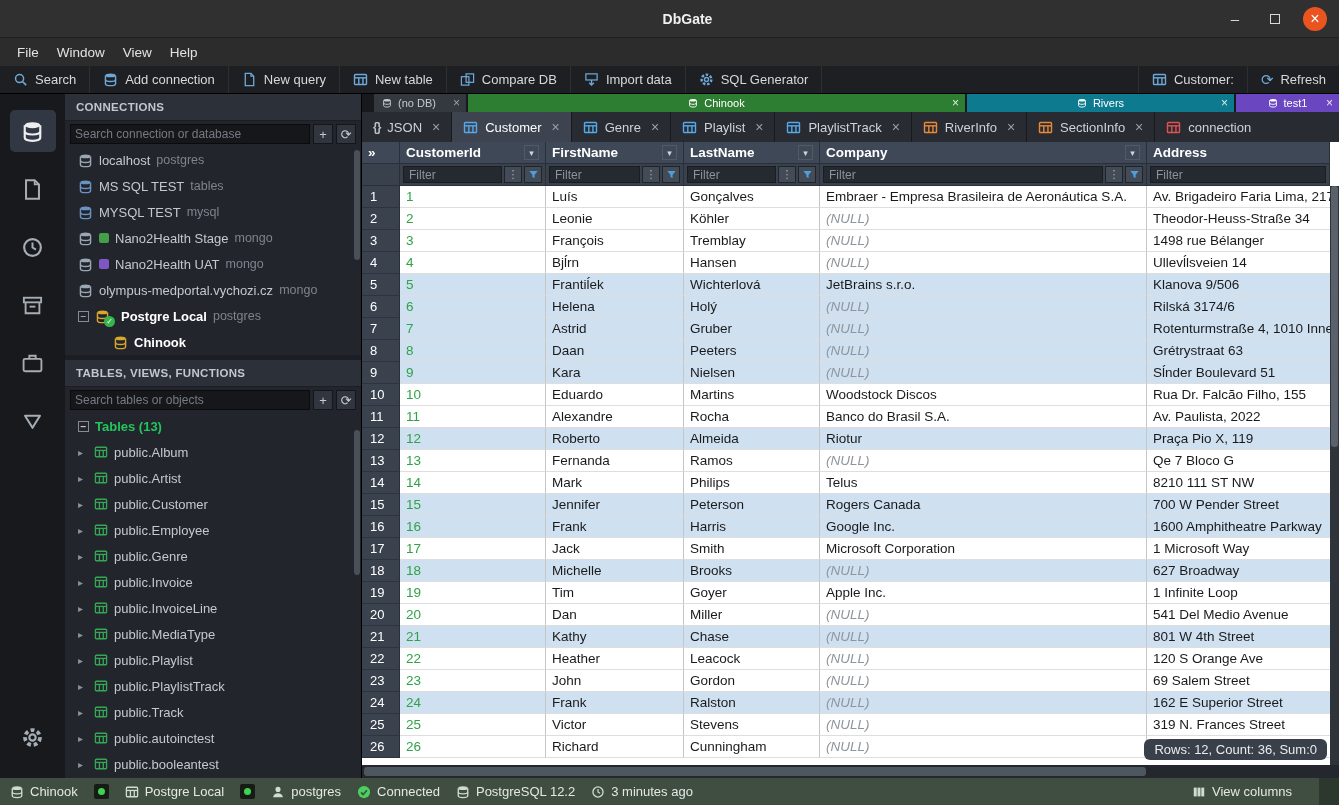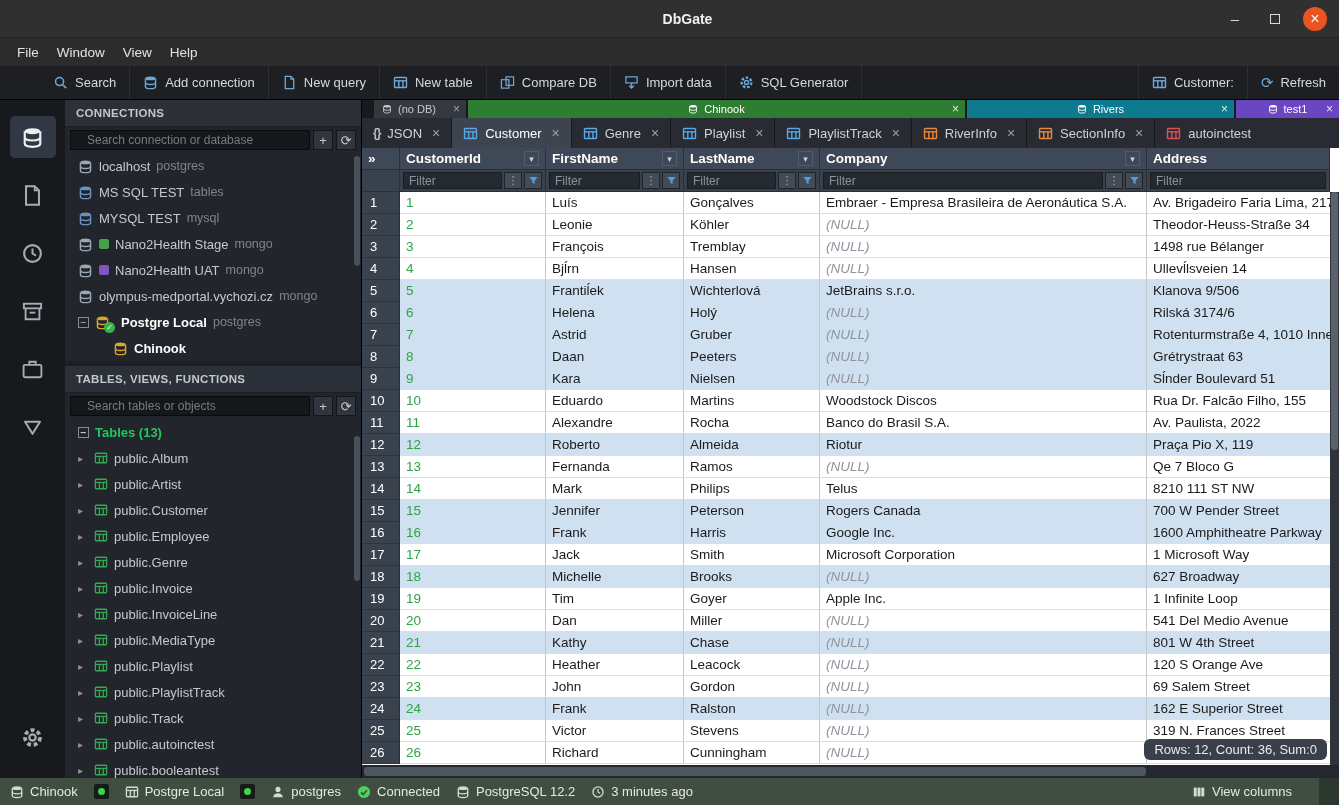--- a/index.html
+++ b/index.html
@@ -14,21 +14,21 @@
   .win-controls{margin-left:auto;display:flex;align-items:center;gap:16px;padding-right:12px;z-index:2;}
   .wc{width:24px;height:24px;border-radius:50%;display:flex;align-items:center;justify-content:center;color:#d8d8d8;font-size:15px;}
   .wc .maxbox{width:10px;height:10px;border:1.5px solid #d8d8d8;}
   .wc.close{background:#e95420;color:#fff;font-size:16px;}
 
   
   .menubar{height:28px;background:#2c2c2c;display:flex;align-items:center;padding-left:8px;flex:none;}
   .menu-item{color:#e2e2e2;font-size:13.5px;padding:4px 9px;cursor:default;}
 
   
-  .toolbar{height:34px;background:#1d1f23;display:flex;align-items:stretch;flex:none;border-bottom:1px solid #000;padding-left:40px;}
+  .toolbar{height:28px;background:#1d1f23;display:flex;align-items:stretch;flex:none;border-bottom:1px solid #000;}
   .tbgroup{display:flex;}
   .tbgroup.right{margin-left:auto;}
   .tb{display:flex;align-items:center;gap:7px;padding:0 13px;color:#d6d8db;font-size:13px;border-right:1px solid #2c2f35;white-space:nowrap;}
   .tbgroup.right .tb{border-left:1px solid #2c2f35;border-right:none;}
   .tb .ic{color:#6fa8d8;}
   .txt-ic{color:#6fa8d8;font-size:15px;line-height:1;}
 
   
   .main{flex:1;display:flex;min-height:0;}
 
@@ -40,21 +40,21 @@
   .ab-item.bottom{margin-top:auto;margin-bottom:12px;}
   .ic{width:15px;height:15px;flex:none;}
   .ic.big{width:23px;height:23px;}
   .ic.small{width:10px;height:10px;}
   .ic.tbl{width:14px;height:14px;}
 
   
   .sidepanel{width:297px;background:#22252b;border-right:1px solid #000;display:flex;flex-direction:column;flex:none;position:relative;min-height:0;}
   .panel-header{height:27px;background:#2c3038;border-bottom:1px solid #1b1e23;color:#c2c7cd;font-size:11.5px;font-weight:bold;letter-spacing:.3px;display:flex;align-items:center;padding:0 11px;flex:none;}
   .searchrow{display:flex;align-items:center;gap:3px;padding:3px 5px;flex:none;}
-  .search-input{flex:1;height:20px;background:#15171b;border:1px solid #0a0b0d;color:#8b5cf6;font-size:12px;padding:0 16px;outline:none;min-width:0;font-family:inherit;}
+  .search-input{flex:1;height:20px;background:#15171b;border:1px solid #0a0b0d;color:#8b5cf6;font-size:12px;padding:0 4px;outline:none;min-width:0;font-family:inherit;}
   .search-input::placeholder{color:#757b83;}
   .sq-btn{width:20px;height:20px;background:#31363e;border:1px solid #14161a;color:#c5cad1;font-size:13px;display:flex;align-items:center;justify-content:center;flex:none;}
   .conn-list{flex:none;overflow:hidden;}
   .splitter{height:5px;background:#1b1e23;flex:none;}
   .tables-area{flex:1;overflow:hidden;display:flex;flex-direction:column;min-height:0;}
   .table-list{flex:1;overflow:hidden;}
   .tree-item{height:26px;display:flex;align-items:center;gap:6px;padding-left:13px;color:#c5c9ce;font-size:13px;white-space:nowrap;overflow:hidden;}
   .tree-item .driver{color:#7e848c;font-size:12.5px;}
   .tree-item.bold .nm{color:#fff;font-weight:bold;}
   .tree-item.child{padding-left:48px;}
@@ -591,21 +591,21 @@
             <svg class="ic" style="color: rgb(232, 136, 58);">
               <use href="#i-table" xlink:href="#i-table"></use>
             </svg>
             <span>SectionInfo</span>
             <span class="x">×</span>
           </div>
           <div class="ftab cut">
             <svg class="ic" style="color: rgb(224, 82, 82);">
               <use href="#i-table" xlink:href="#i-table"></use>
             </svg>
-            <span>autoinctest</span>
+            <span>connection</span>
           </div>
         </div>
 
       <div class="grid">
         <div class="grow">
             <div class="gcell c0 hc">»</div>
             <div class="gcell c1 hc">
               <span>CustomerId</span>
               <span class="dd">▾</span>
             </div>

